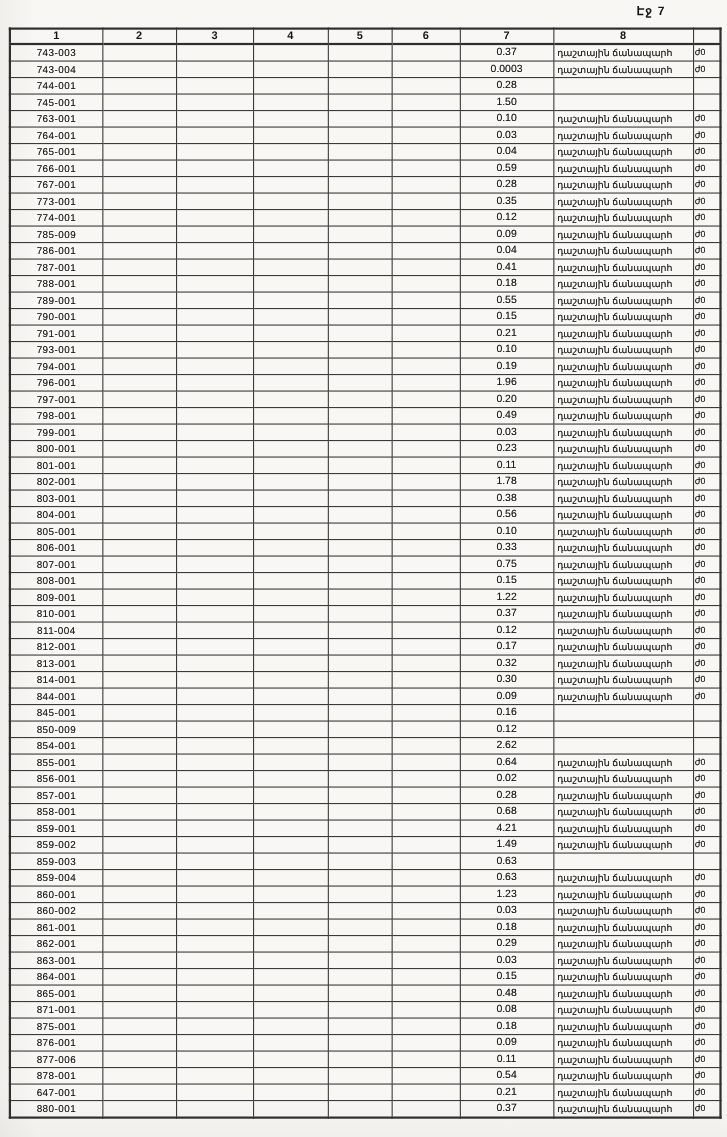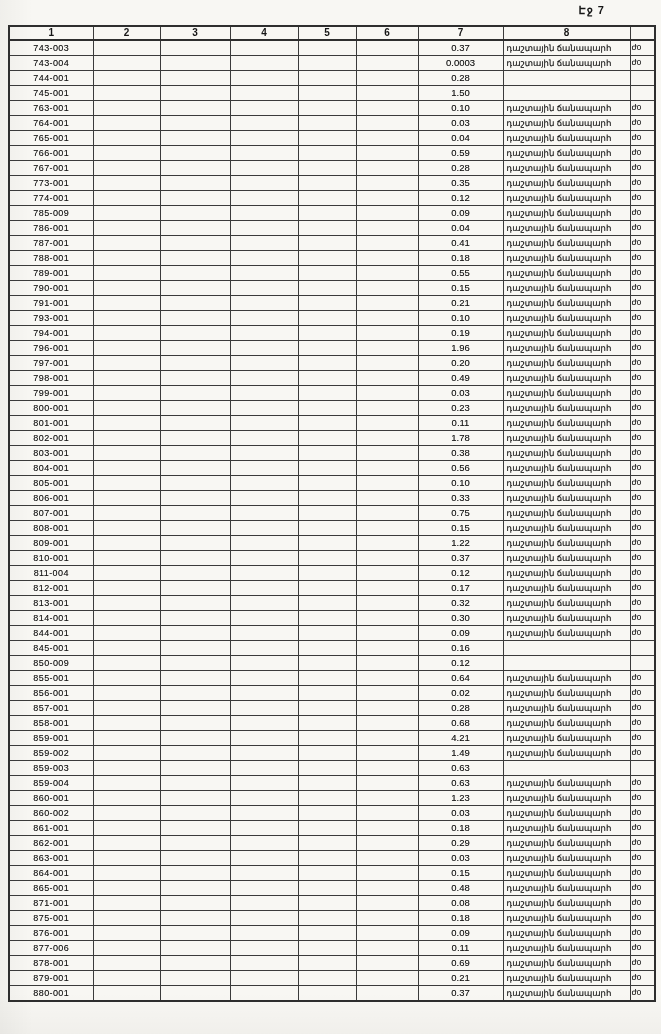--- a/index.html
+++ b/index.html
@@ -556,20 +556,31 @@
           <td class="c2"></td>
           <td class="c3"></td>
           <td class="c4"></td>
           <td class="c5"></td>
           <td class="c6"></td>
           <td class="c7">0.12</td>
           <td class="c8"></td>
           <td class="c9"></td>
         </tr>
         <tr>
+          <td class="c1">854-001</td>
+          <td class="c2"></td>
+          <td class="c3"></td>
+          <td class="c4"></td>
+          <td class="c5"></td>
+          <td class="c6"></td>
+          <td class="c7">2.62</td>
+          <td class="c8"></td>
+          <td class="c9"></td>
+        </tr>
+        <tr>
           <td class="c1">855-001</td>
           <td class="c2"></td>
           <td class="c3"></td>
           <td class="c4"></td>
           <td class="c5"></td>
           <td class="c6"></td>
           <td class="c7">0.64</td>
           <td class="c8">դաշտային ճանապարհ</td>
           <td class="c9">ժ0</td>
         </tr>
@@ -771,26 +782,26 @@
           <td class="c8">դաշտային ճանապարհ</td>
           <td class="c9">ժ0</td>
         </tr>
         <tr>
           <td class="c1">878-001</td>
           <td class="c2"></td>
           <td class="c3"></td>
           <td class="c4"></td>
           <td class="c5"></td>
           <td class="c6"></td>
-          <td class="c7">0.69</td>
-          <td class="c8">դաշտային ճանապարհ</td>
-          <td class="c9">ժ0</td>
-        </tr>
-        <tr>
-          <td class="c1">879-001</td>
+          <td class="c7">0.54</td>
+          <td class="c8">դաշտային ճանապարհ</td>
+          <td class="c9">ժ0</td>
+        </tr>
+        <tr>
+          <td class="c1">647-001</td>
           <td class="c2"></td>
           <td class="c3"></td>
           <td class="c4"></td>
           <td class="c5"></td>
           <td class="c6"></td>
           <td class="c7">0.21</td>
           <td class="c8">դաշտային ճանապարհ</td>
           <td class="c9">ժ0</td>
         </tr>
         <tr>

